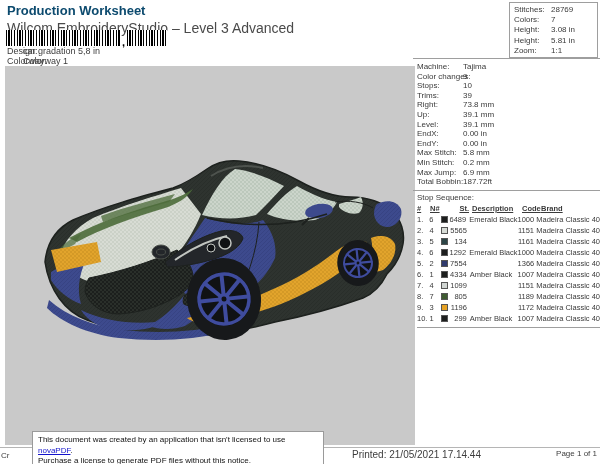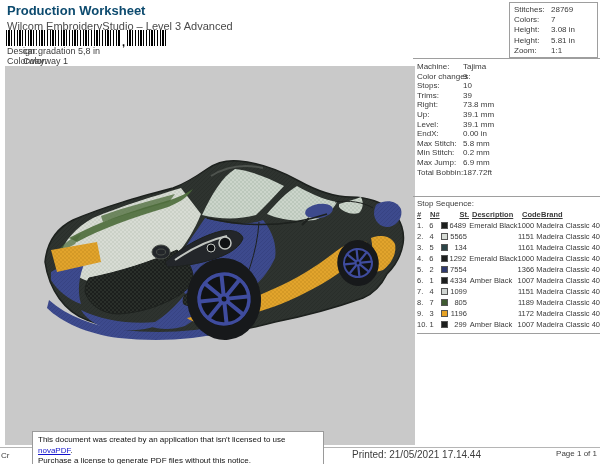--- a/index.html
+++ b/index.html
@@ -5,21 +5,21 @@
   * { margin:0; padding:0; box-sizing:border-box; }
   html,body { width:600px; height:464px; }
   body {
     font-family:"Liberation Sans", sans-serif;
     background:#ffffff; color:#3a3a3a; position:relative; overflow:hidden;
   }
   .abs { position:absolute; }
 
   
   .title { left:7px; top:3px; font-size:13px; font-weight:bold; color:#0c4a6e; }
-  .subtitle { left:7px; top:20px; font-size:11px; color:#4a4a4a; }
+  .subtitle { left:7px; top:20px; font-size:14px; color:#4a4a4a; }
   .barcode-wrap { left:6px; top:30px; height:16px; display:flex; align-items:flex-end; }
   .bars {
     height:16px;
     background:repeating-linear-gradient(90deg,#000 0 1px,#fff 1px 2px,#000 2px 4px,#fff 4px 5px,#000 5px 6px,#fff 6px 8px,#000 8px 9px,#fff 9px 11px);
   }
   .bars1 { width:114px; }
   .bars2 { width:40px; }
   .bc-comma { font-size:11px; font-weight:bold; color:#000; line-height:8px; padding:0 2px; }
   .meta-row { left:7px; font-size:9px; color:#3d3d3d; }
   .meta-row .lbl { display:inline-block; width:16px; }
@@ -30,21 +30,21 @@
   .stat-row .lbl { display:inline-block; width:37px; }
 
   
   .canvas { left:5px; top:66px; width:410px; height:379px; }
   .canvas svg { display:block; width:410px; height:379px; }
 
   
   .panel { left:413px; top:58px; width:187px; border-top:1px solid #9e9e9e; padding:3px 0 0 4px; }
   .m-row { font-size:8px; line-height:9.6px; white-space:nowrap; }
   .m-row .lbl { display:inline-block; width:46px; }
-  .stop-section { margin-top:19px; border-top:1px solid #9e9e9e; padding-top:2px; margin-left:-4px; padding-left:4px; }
+  .stop-section { margin-top:3px; border-top:1px solid #9e9e9e; padding-top:2px; margin-left:-4px; padding-left:4px; }
   .stop-title { font-size:8px; line-height:10px; }
   .stbl { border-bottom:1px solid #9e9e9e; padding-bottom:3px; }
   .sr { display:flex; font-size:7.5px; line-height:11px; white-space:nowrap; align-items:center; }
   .sr.hdr span { font-weight:bold; text-decoration:underline; }
   .c-num { width:13px; }
   .c-n { width:12px; }
   .c-swrap { width:9px; }
   .c-sw { display:block; width:7px; height:7px; border:0.5px solid #555; }
   .c-st { width:18px; text-align:right; margin-right:3px; }
   .c-desc { width:50px; }
@@ -201,20 +201,21 @@
 <div class="abs panel">
   <div>
     <div class="m-row"><span class="lbl">Machine:</span><span>Tajima</span></div>
     <div class="m-row"><span class="lbl">Color changes:</span><span>9</span></div>
     <div class="m-row"><span class="lbl">Stops:</span><span>10</span></div>
     <div class="m-row"><span class="lbl">Trims:</span><span>39</span></div>
     <div class="m-row"><span class="lbl">Right:</span><span>73.8 mm</span></div>
     <div class="m-row"><span class="lbl">Up:</span><span>39.1 mm</span></div>
     <div class="m-row"><span class="lbl">Level:</span><span>39.1 mm</span></div>
     <div class="m-row"><span class="lbl">EndX:</span><span>0.00 in</span></div>
+    <div class="m-row"><span class="lbl">EndY:</span><span>0.00 in</span></div>
     <div class="m-row"><span class="lbl">Max Stitch:</span><span>5.8 mm</span></div>
     <div class="m-row"><span class="lbl">Min Stitch:</span><span>0.2 mm</span></div>
     <div class="m-row"><span class="lbl">Max Jump:</span><span>6.9 mm</span></div>
     <div class="m-row"><span class="lbl">Total Bobbin:</span><span>187.72ft</span></div>
   </div>
 
   <div class="stop-section">
     <div class="stop-title">Stop Sequence:</div>
     <div class="stbl">
       <div class="sr hdr">

